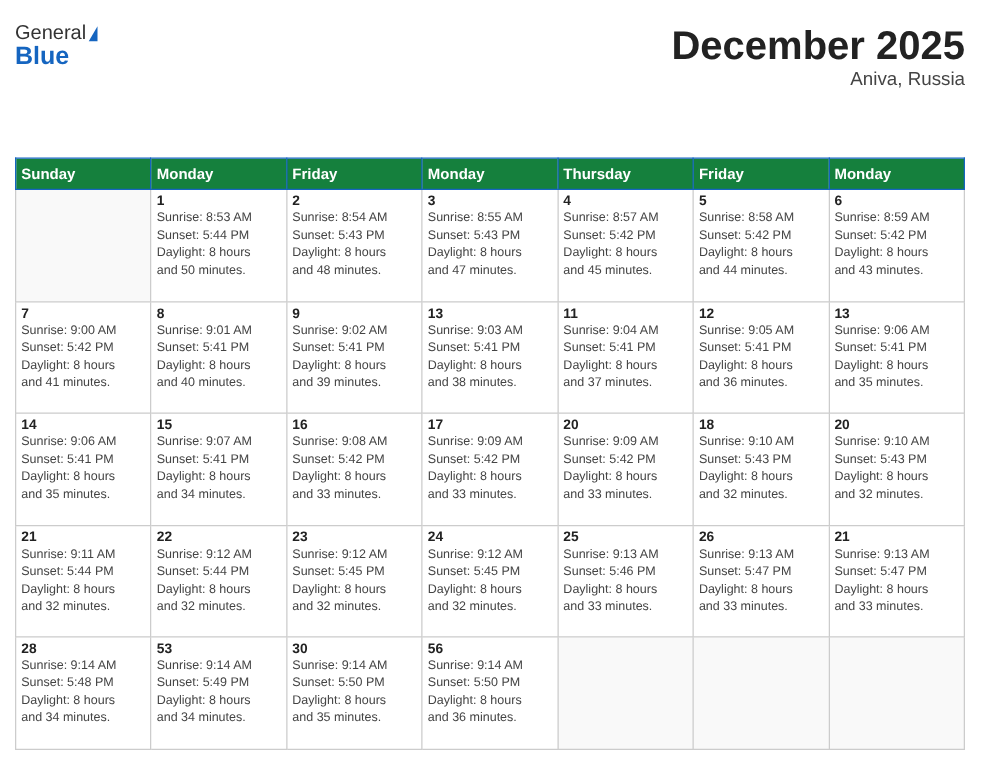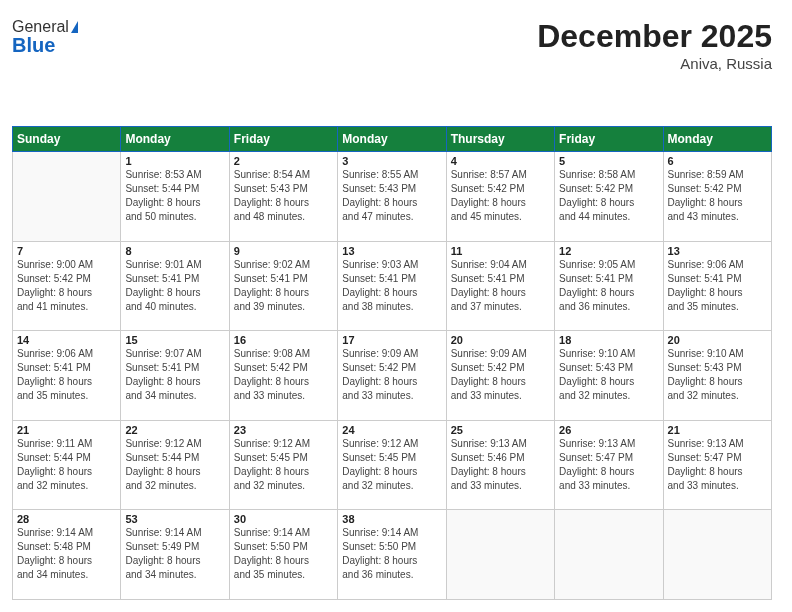--- a/index.html
+++ b/index.html
@@ -248,21 +248,21 @@
           </td>
           <td>
             <span class="day-num">53</span>
             <div class="day-info">Sunrise: 9:14 AM<br>Sunset: 5:49 PM<br>Daylight: 8 hours<br>and 34 minutes.</div>
           </td>
           <td>
             <span class="day-num">30</span>
             <div class="day-info">Sunrise: 9:14 AM<br>Sunset: 5:50 PM<br>Daylight: 8 hours<br>and 35 minutes.</div>
           </td>
           <td>
-            <span class="day-num">38</span>
+            <span class="day-num">56</span>
             <div class="day-info">Sunrise: 9:14 AM<br>Sunset: 5:50 PM<br>Daylight: 8 hours<br>and 36 minutes.</div>
           </td>
           <td class="empty"></td>
           <td class="empty"></td>
           <td class="empty"></td>
         </tr>
       </tbody>
   </table>
 </div>
 

